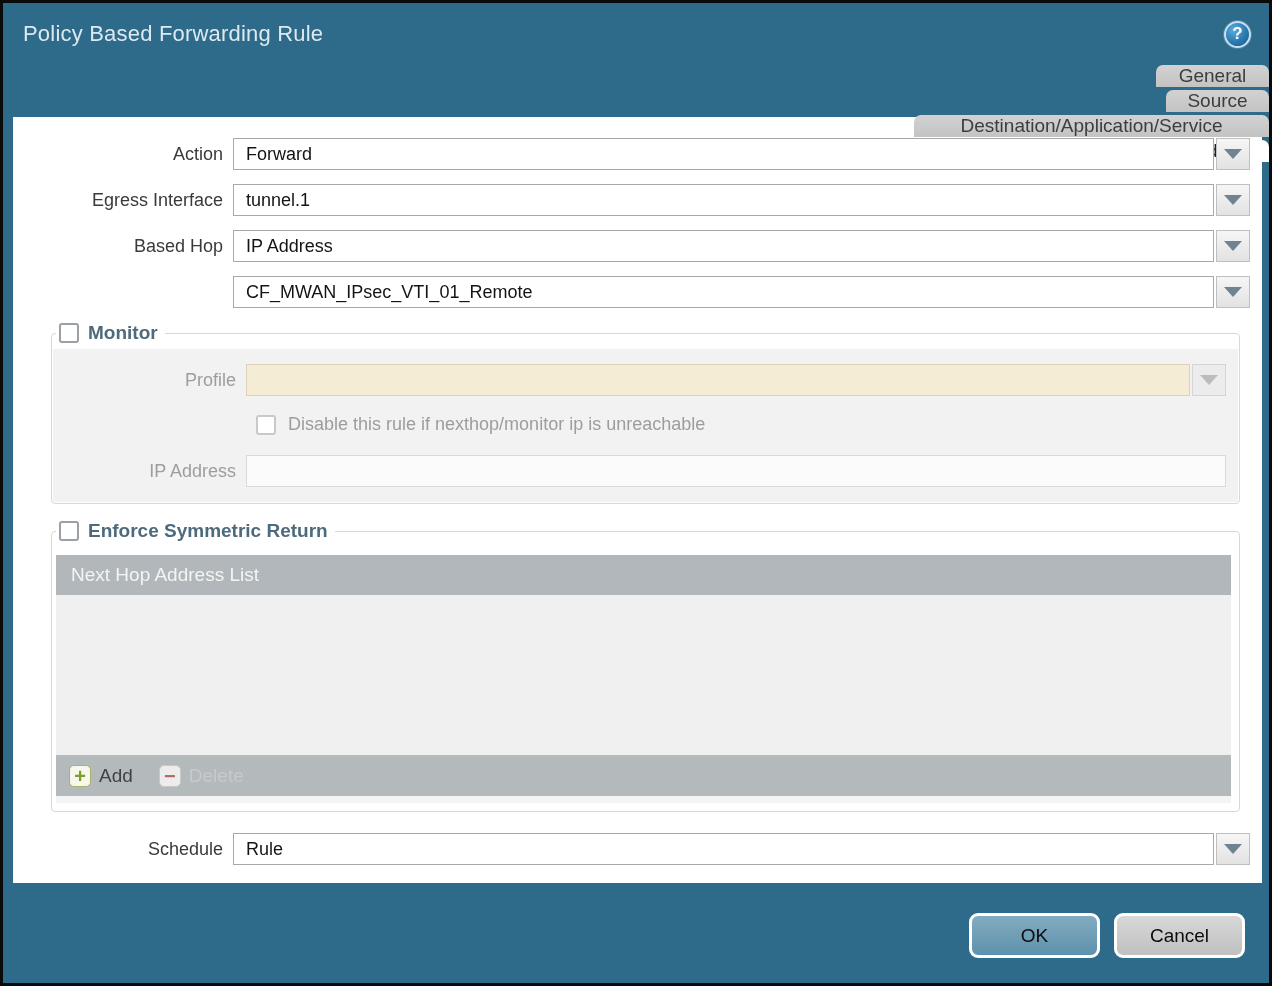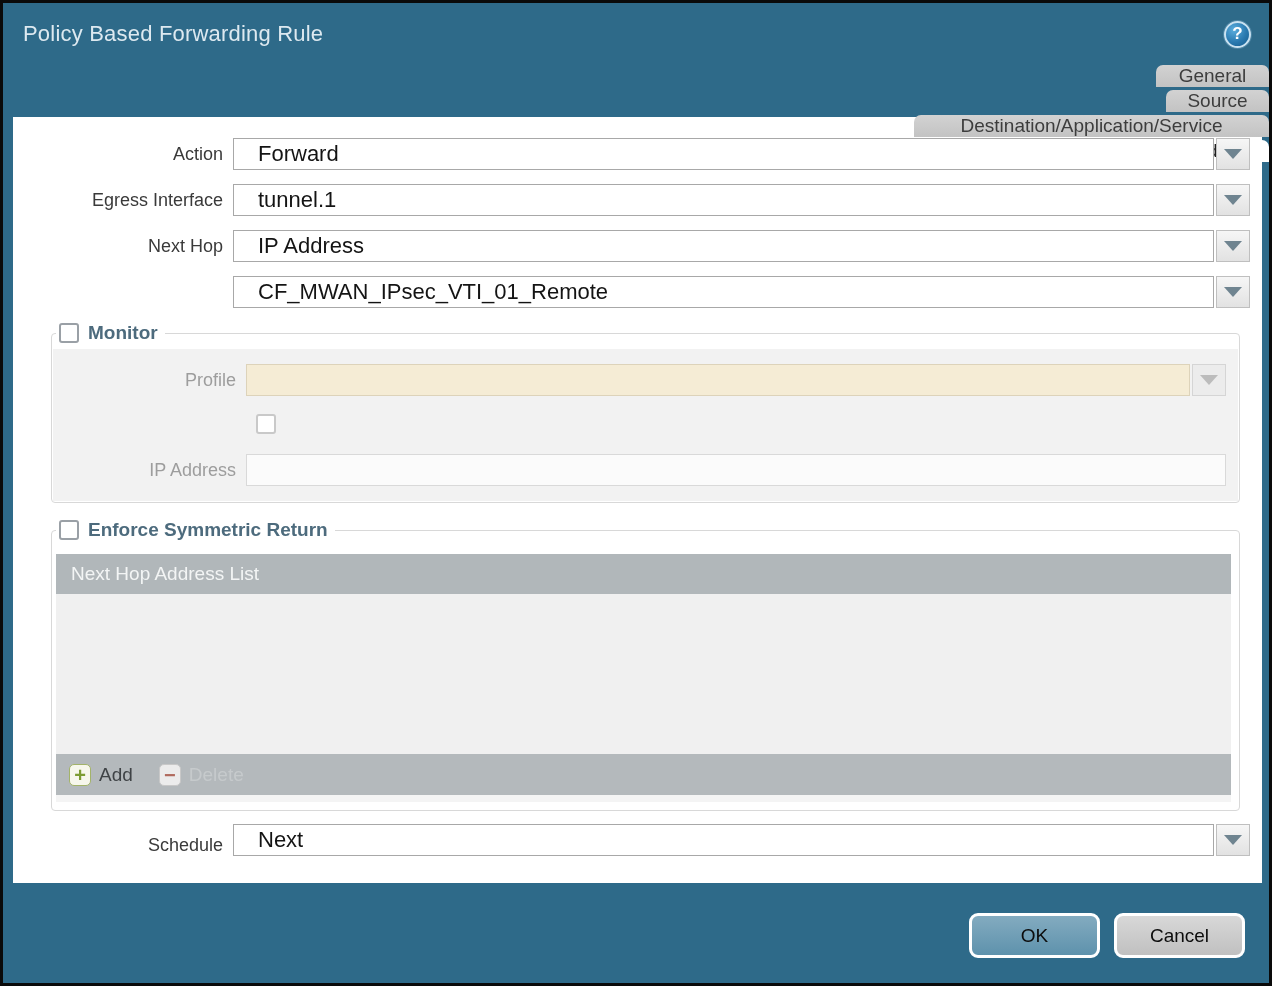--- a/index.html
+++ b/index.html
@@ -84,24 +84,24 @@
     font-size: 18px;
     color: #3a3a3a;
     flex: none;
   }
   .combo { display: flex; flex: 1; align-items: stretch; }
   .combo-input {
     flex: 1;
     height: 32px;
     border: 1px solid #a8a8a8;
     background: #ffffff;
-    font-size: 22px;
+    font-size: 18px;
     color: #141414;
     display: flex; align-items: center;
-    padding-left: 24px;
+    padding-left: 12px;
     overflow: hidden; white-space: nowrap;
   }
   .dd-btn {
     width: 34px; height: 32px;
     margin-left: 2px;
     background: linear-gradient(#f6f6f6, #e2e2e2);
     border: 1px solid #bfbfbf;
     display: flex; align-items: center; justify-content: center;
     cursor: pointer;
     flex: none;
@@ -177,21 +177,21 @@
     width: 22px; height: 22px;
     border-radius: 5px;
     display: flex; align-items: center; justify-content: center;
     font-size: 20px; font-weight: bold; line-height: 1;
   }
   .add-icon { background: #f7f7ec; border: 1px solid #a3b36a; color: #7d9c33; }
   .delete-icon { background: #ececec; border: 1px solid #c8c8c8; color: #b06a5e; }
   .tool-label { font-size: 19px; color: #3f4346; }
   .tool-label.disabled { color: #c6cacc; }
 
-  .schedule-row { margin-top: 13px; align-items: flex-end; }
+  .schedule-row { margin-top: 21px; }
 
   
   .button-bar {
     display: flex; justify-content: flex-end; gap: 14px;
     margin-top: 30px; padding-right: 24px;
   }
   .btn {
     width: 131px; height: 45px;
     border-radius: 9px;
     border: 3px solid #ffffff;
@@ -234,21 +234,21 @@
     <div class="row-label">Egress Interface</div>
     <div class="combo">
       <div class="combo-input">tunnel.1</div>
       <div class="dd-btn">
         <span class="dd-arrow"></span>
       </div>
     </div>
   </div>
 
   <div class="row">
-    <div class="row-label">Next Hop</div>
+    <div class="row-label">Based Hop</div>
     <div class="combo">
       <div class="combo-input">IP Address</div>
       <div class="dd-btn">
         <span class="dd-arrow"></span>
       </div>
     </div>
   </div>
 
   <div class="row">
     <div class="row-label"></div>
@@ -271,20 +271,21 @@
         <div class="combo">
           <div class="combo-input beige"></div>
           <div class="dd-btn disabled">
             <span class="dd-arrow"></span>
           </div>
         </div>
       </div>
       <div class="check-row">
         <div class="spacer"></div>
         <span class="checkbox disabled"></span>
+        <span class="check-label">Disable this rule if nexthop/monitor ip is unreachable</span>
       </div>
       <div class="row">
         <div class="row-label">IP Address</div>
         <div class="combo">
           <div class="combo-input dim"></div>
         </div>
       </div>
     </div>
   </fieldset>
 
@@ -305,21 +306,21 @@
           <span class="tool-icon delete-icon">−</span>
           <span class="tool-label disabled">Delete</span>
         </div>
       </div>
     </div>
   </fieldset>
 
   <div class="row schedule-row">
     <div class="row-label">Schedule</div>
     <div class="combo">
-      <div class="combo-input">Next</div>
+      <div class="combo-input">Rule</div>
       <div class="dd-btn">
         <span class="dd-arrow"></span>
       </div>
     </div>
   </div>
 
 </div>
 
 <div class="button-bar">
   <div class="btn btn-ok">OK</div>

